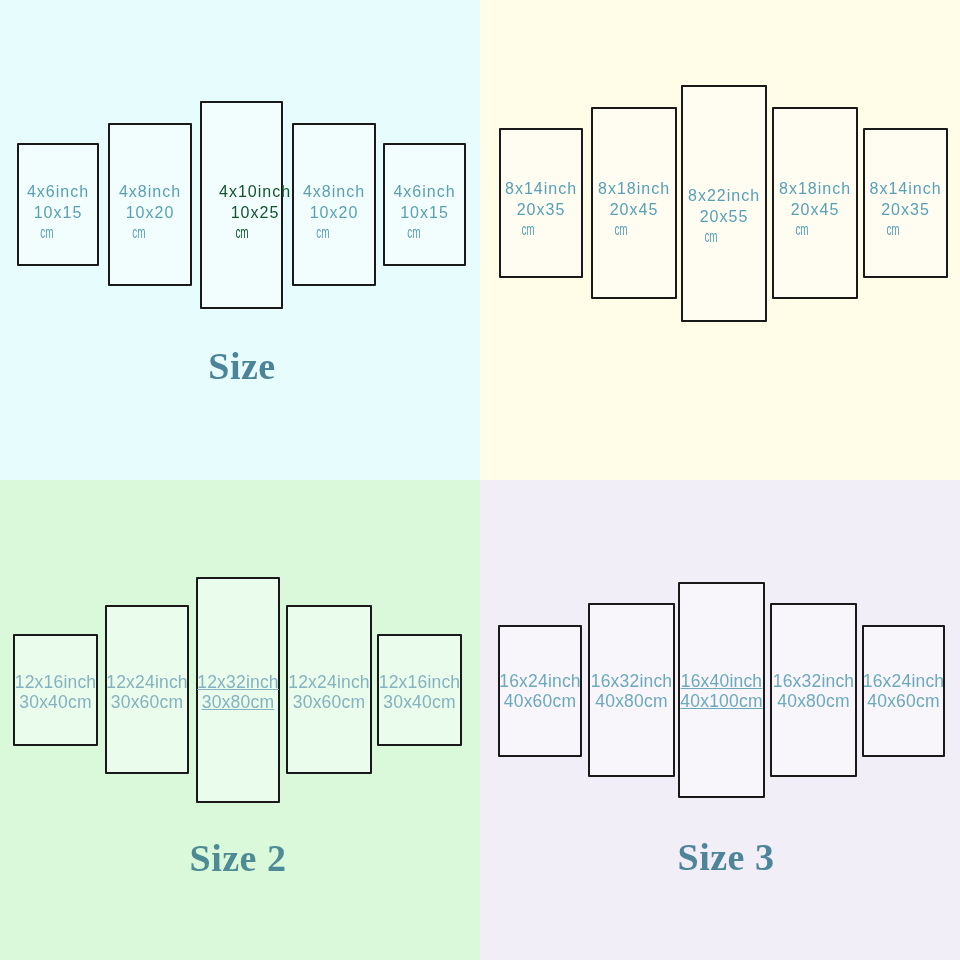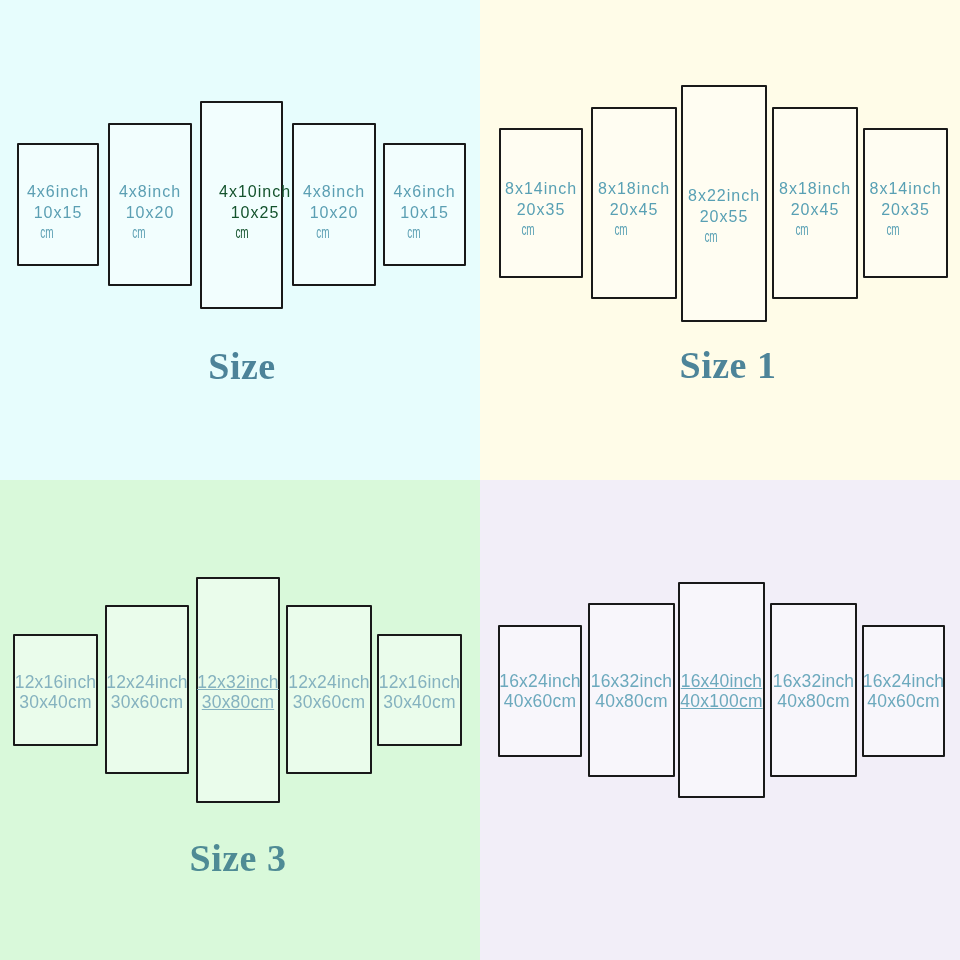--- a/index.html
+++ b/index.html
@@ -108,21 +108,20 @@
 
   <div class="panel" style="left: 383px; top: 143px; width: 83px; height: 123px; border-color: rgb(25, 25, 25);"></div>
 
   <div class="panel-label" style="left: 424.5px; top: 205px; color: rgb(91, 159, 179);">
     <span class="inch-line">4x6inch</span>
     <span class="cm-line"><span class="num">10x15</span><span class="cm-unit">cm</span></span>
   </div>
 </section>
 
   <section class="quadrant style-top" style="background: rgb(255, 252, 232);">
-    <h2 class="quadrant-title" style="color: rgb(77, 132, 153); left: 248px; top: 365px;">Size 1</h2>
 
   <div class="panel" style="left: 19px; top: 128px; width: 84px; height: 150px; border-color: rgb(25, 25, 25);"></div>
 
   <div class="panel-label" style="left: 61px; top: 202px; color: rgb(88, 160, 180);">
     <span class="inch-line">8x14inch</span>
     <span class="cm-line"><span class="num">20x35</span><span class="cm-unit">cm</span></span>
   </div>
 
   <div class="panel" style="left: 111px; top: 107px; width: 86px; height: 192px; border-color: rgb(25, 25, 25);"></div>
 
@@ -147,21 +146,21 @@
 
   <div class="panel" style="left: 383px; top: 128px; width: 85px; height: 150px; border-color: rgb(25, 25, 25);"></div>
 
   <div class="panel-label" style="left: 425.5px; top: 202px; color: rgb(88, 160, 180);">
     <span class="inch-line">8x14inch</span>
     <span class="cm-line"><span class="num">20x35</span><span class="cm-unit">cm</span></span>
   </div>
 </section>
 
   <section class="quadrant style-bottom" style="background: rgb(217, 249, 218);">
-    <h2 class="quadrant-title" style="color: rgb(79, 139, 149); left: 238px; top: 378px;">Size 3</h2>
+    <h2 class="quadrant-title" style="color: rgb(79, 139, 149); left: 238px; top: 378px;">Size 2</h2>
 
   <div class="panel" style="left: 13px; top: 154px; width: 85px; height: 112px; border-color: rgb(25, 25, 25);"></div>
 
   <div class="panel-label" style="left: 55.5px; top: 212px; color: rgb(133, 178, 191);">
     <span class="inch-line">12x16inch</span>
     <span class="cm-line"><span class="num">30x40cm</span><span class="cm-unit"></span></span>
   </div>
 
   <div class="panel" style="left: 105px; top: 125px; width: 84px; height: 169px; border-color: rgb(25, 25, 25);"></div>
 
@@ -186,20 +185,21 @@
 
   <div class="panel" style="left: 377px; top: 154px; width: 85px; height: 112px; border-color: rgb(25, 25, 25);"></div>
 
   <div class="panel-label" style="left: 419.5px; top: 212px; color: rgb(133, 178, 191);">
     <span class="inch-line">12x16inch</span>
     <span class="cm-line"><span class="num">30x40cm</span><span class="cm-unit"></span></span>
   </div>
 </section>
 
   <section class="quadrant style-bottom" style="background: rgb(242, 238, 248);">
+    <h2 class="quadrant-title" style="color: rgb(78, 133, 153); left: 246px; top: 377px;">Size 3</h2>
 
   <div class="panel" style="left: 18px; top: 145px; width: 84px; height: 132px; border-color: rgb(25, 25, 25);"></div>
 
   <div class="panel-label" style="left: 60px; top: 211px; color: rgb(108, 169, 189);">
     <span class="inch-line">16x24inch</span>
     <span class="cm-line"><span class="num">40x60cm</span><span class="cm-unit"></span></span>
   </div>
 
   <div class="panel" style="left: 108px; top: 123px; width: 87px; height: 174px; border-color: rgb(25, 25, 25);"></div>
 

